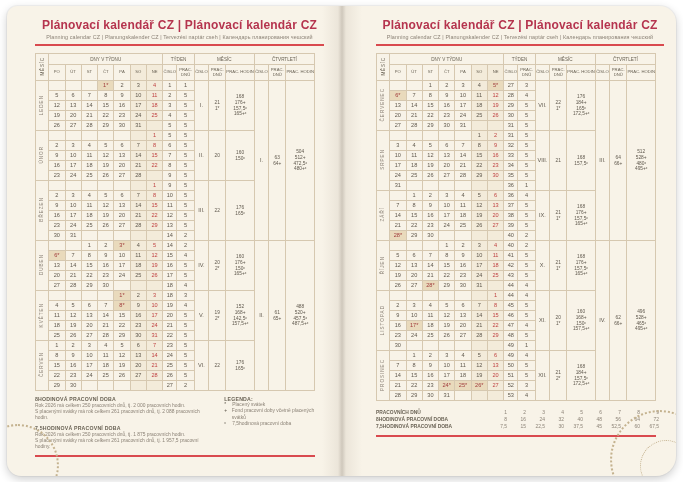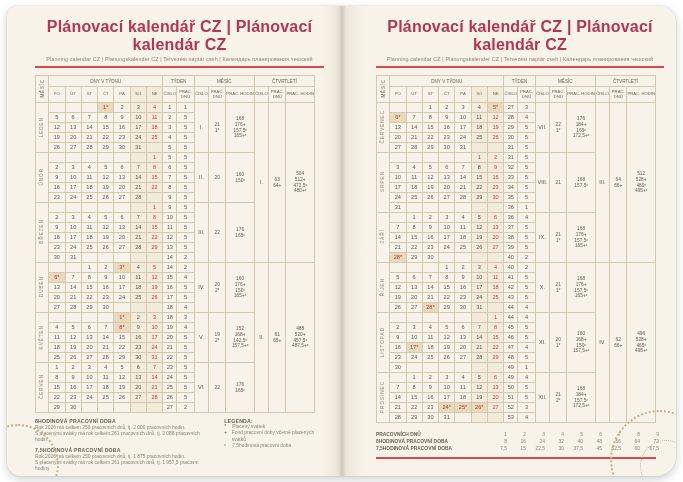--- a/index.html
+++ b/index.html
@@ -6,21 +6,21 @@
   .stage{position:relative;width:683px;height:482px;background:#ffffff;font-family:"Liberation Sans",sans-serif;overflow:hidden;}
   .spread{position:absolute;left:7px;top:6px;width:669px;height:470px;background:var(--page,#f8f3e8);
           border-radius:10px 16px 20px 14px;box-shadow:0 3px 10px rgba(0,0,0,.2),0 0 0 1px rgba(0,0,0,.04);overflow:hidden;}
   .gutter{position:absolute;left:50%;top:0;bottom:0;width:40px;transform:translateX(-50%);pointer-events:none;
           background:linear-gradient(to right,rgba(90,70,50,0) 0%,rgba(90,70,50,.08) 40%,rgba(60,45,30,.22) 50%,rgba(90,70,50,.08) 60%,rgba(90,70,50,0) 100%);}
   .page{position:absolute;top:0;bottom:0;width:334px;}
   .page.left{left:0;padding:0 0 0 0;}
   .page.right{left:335px;}
   .pinner{padding:12px 17px 0 28px;}
   .page.right .pinner{padding:12px 12px 0 34px;}
-  .ptitle{text-align:center;font-size:16px;font-weight:bold;color:var(--title);letter-spacing:.2px;}
+  .ptitle{text-align:center;font-size:12px;font-weight:bold;color:var(--title);letter-spacing:.2px;}
   .psub{text-align:center;font-size:5.4px;color:var(--muted);margin-top:2px;letter-spacing:.1px;}
   .rule{height:2px;background:var(--rule);margin-top:4px;}
   table.cal{border-collapse:collapse;table-layout:fixed;width:280px;margin-top:7px;}
   .cal th,.cal td{border:1px solid var(--line);padding:0;text-align:center;vertical-align:middle;color:var(--text);font-weight:normal;overflow:hidden;}
   .cal thead tr.r1 th{height:10px;font-size:4.6px;color:var(--head);}
   .cal thead tr.r2 th{height:15px;font-size:4.2px;line-height:1.1;color:var(--head);}
   .cal tbody td{height:9px;font-size:5.6px;line-height:1;}
   .vert{writing-mode:vertical-rl;transform:rotate(180deg);display:inline-block;letter-spacing:.8px;}
   th .vert{font-size:4.6px;color:var(--head);}
   .mname{background:transparent;}

